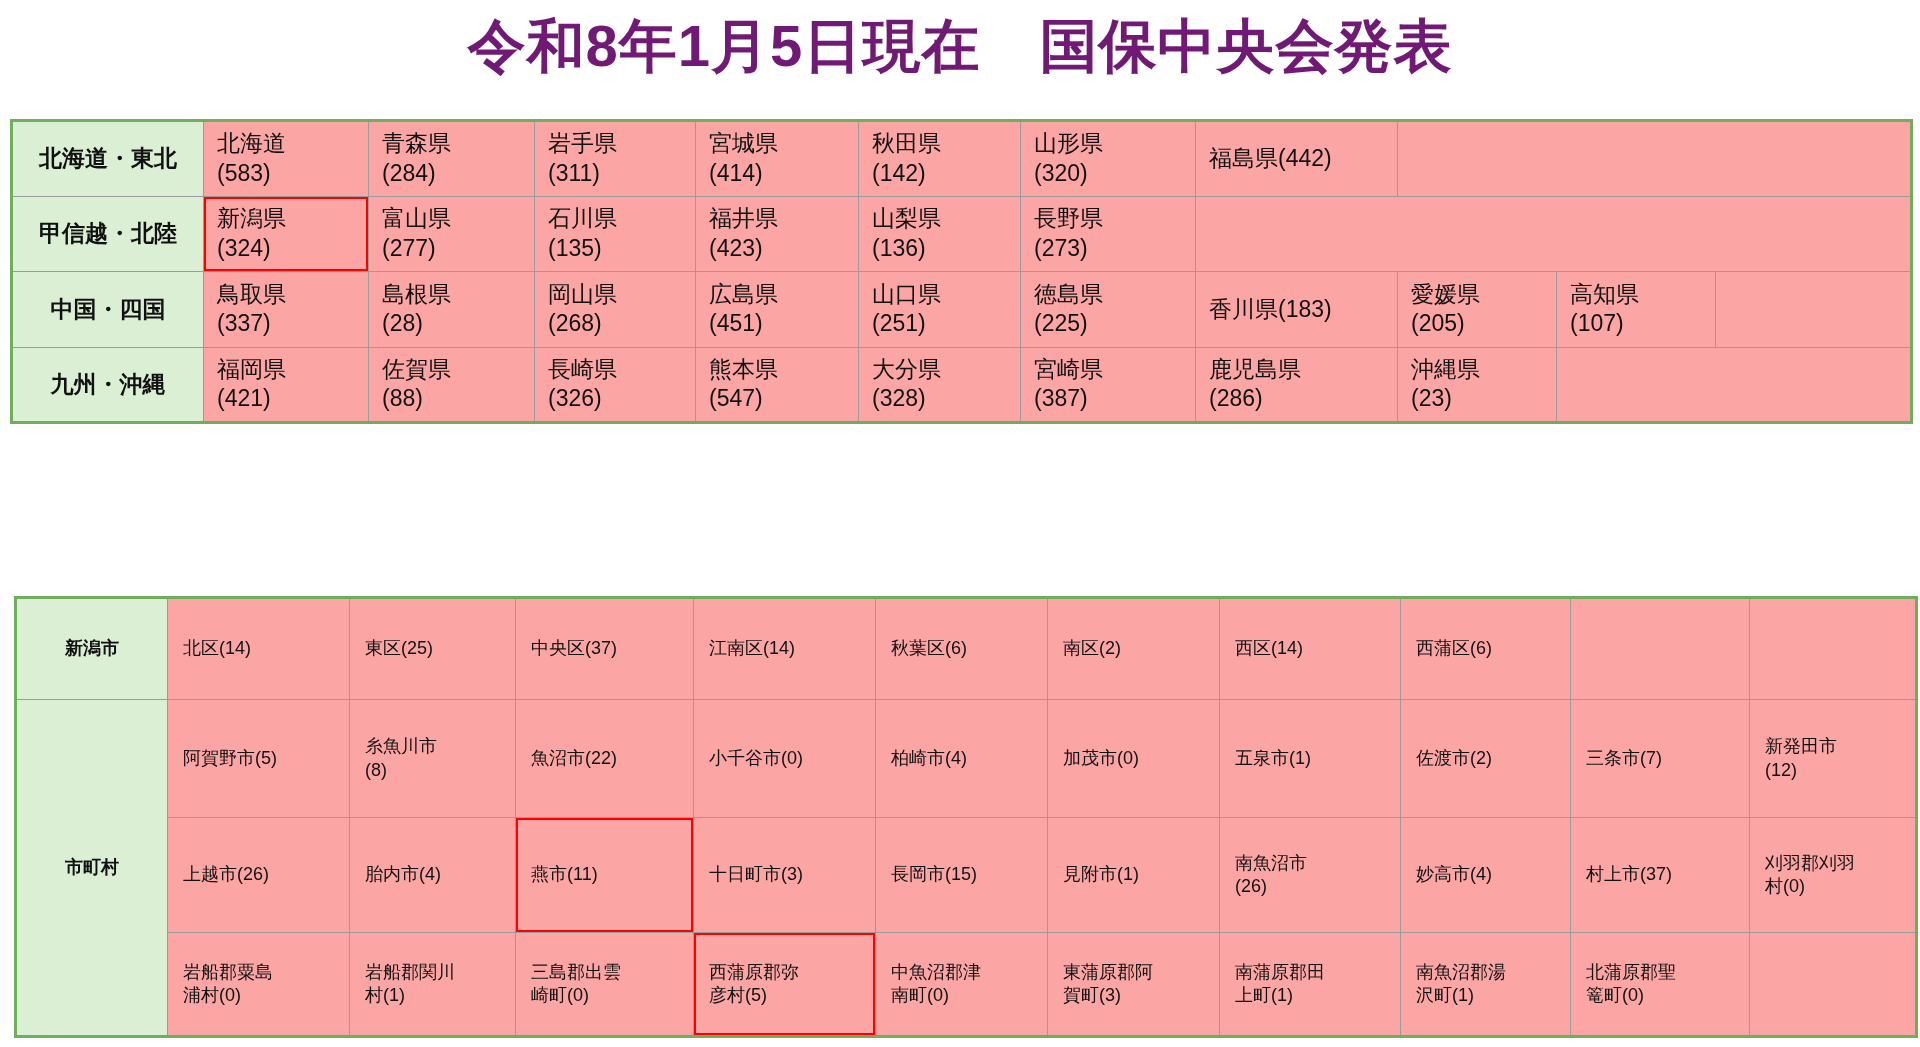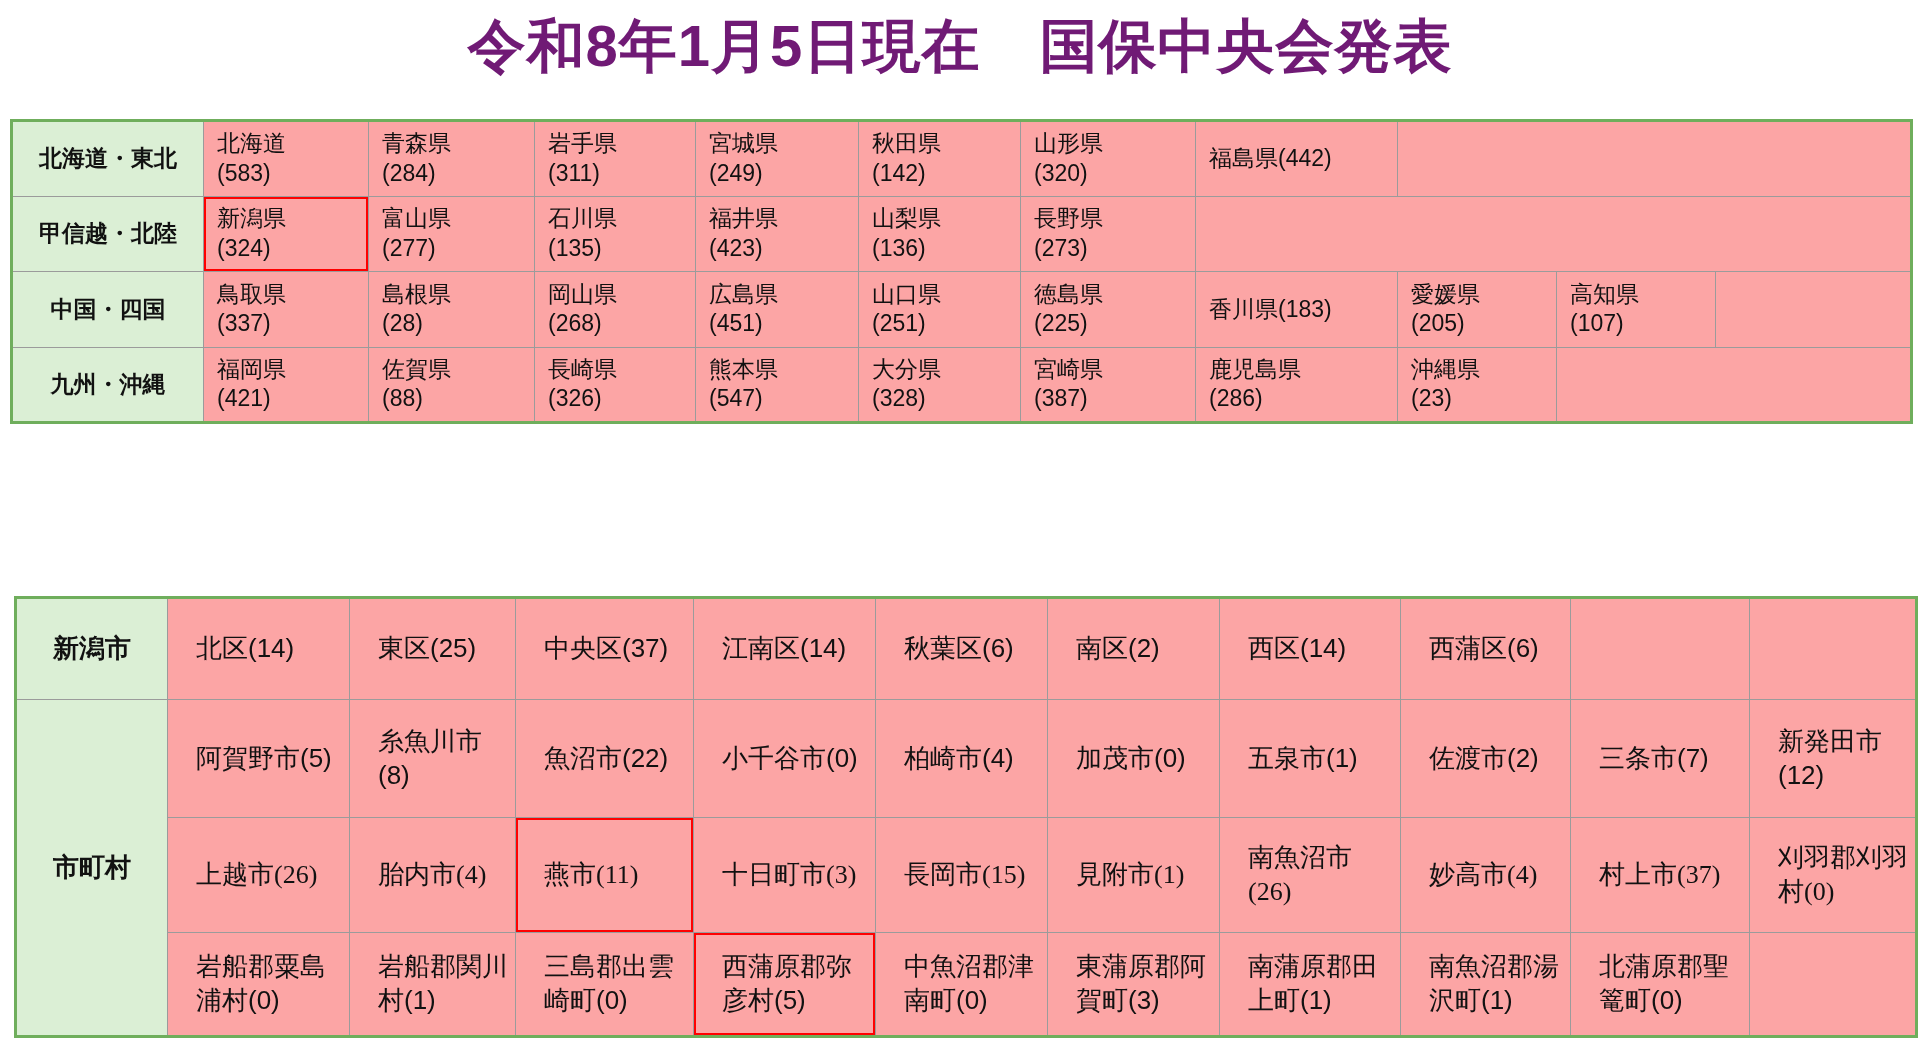--- a/index.html
+++ b/index.html
@@ -22,25 +22,25 @@
     padding:2px 4px 2px 13px;
   }
   th{
     background:#dbefd5;font-weight:bold;text-align:center;padding:2px 4px;
   }
   #t1{left:10px;top:119px;width:1900px;border:3px solid #6fae5c;}
   #t1 td,#t1 th{font-size:23px;line-height:1.28;}
   #t1 tr{height:75.5px;}
 
   #t2{left:14px;top:596px;width:1901px;border:3px solid #6fae5c;}
-  #t2 td,#t2 th{font-size:26px;line-height:1.3;}
-  #t2 td{padding-left:28px;}
+  #t2 td,#t2 th{font-size:18px;line-height:1.3;}
+  #t2 td{padding-left:15px;}
   #t2 tr:nth-child(1){height:102px;}
   #t2 tr:nth-child(2){height:118px;}
-  #t2 tr:nth-child(3){height:115px;font-family:Liberation Serif, serif;}
+  #t2 tr:nth-child(3){height:115px;}
   #t2 tr:nth-child(4){height:104px;}
 
   
   td.hl{position:relative;}
   td.hl::after{
     content:"";position:absolute;left:-5px;top:-5px;right:-5px;bottom:-5px;
     border:7px solid #fe0000;z-index:5;pointer-events:none;
   }
 </style>
 </head>
@@ -67,21 +67,21 @@
     <tbody>
         <tr>
           <th rowspan="1">北海道・東北</th>
           <td>北海道
 (583)</td>
           <td>青森県
 (284)</td>
           <td>岩手県
 (311)</td>
           <td>宮城県
-(249)</td>
+(414)</td>
           <td>秋田県
 (142)</td>
           <td>山形県
 (320)</td>
           <td>福島県(442)</td>
           <td colspan="3"></td>
         </tr>
         <tr>
           <th rowspan="1">甲信越・北陸</th>
           <td class="hl">新潟県

